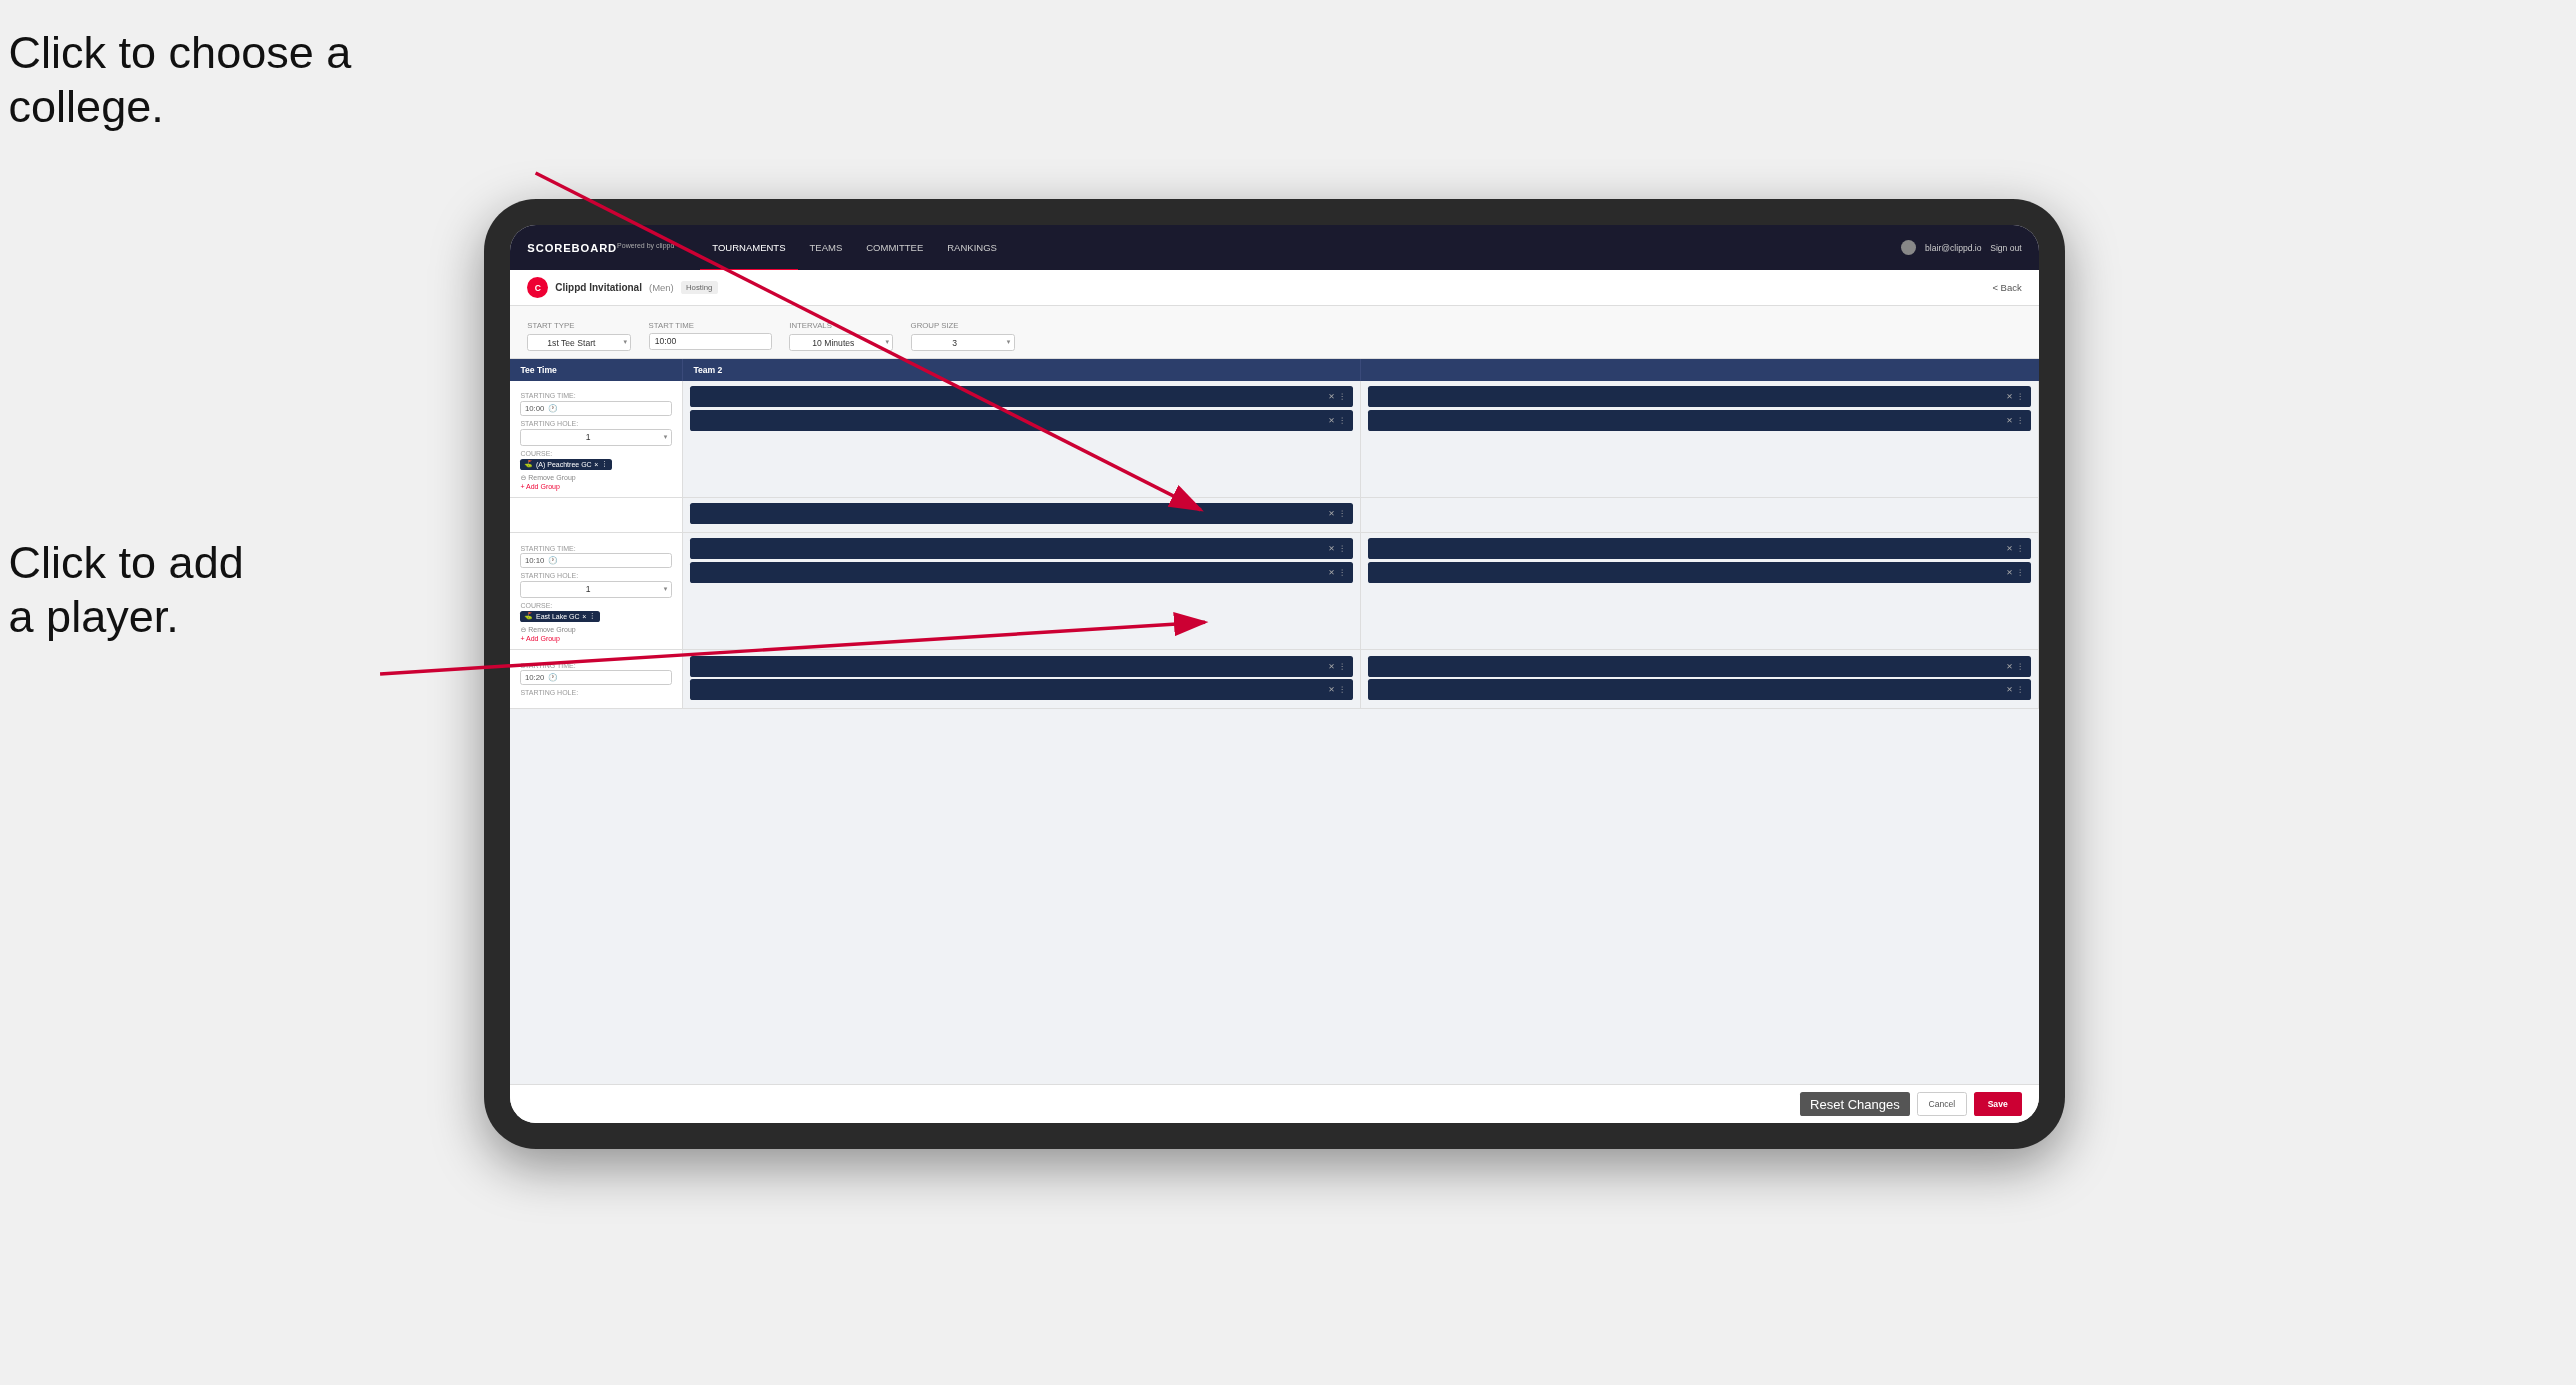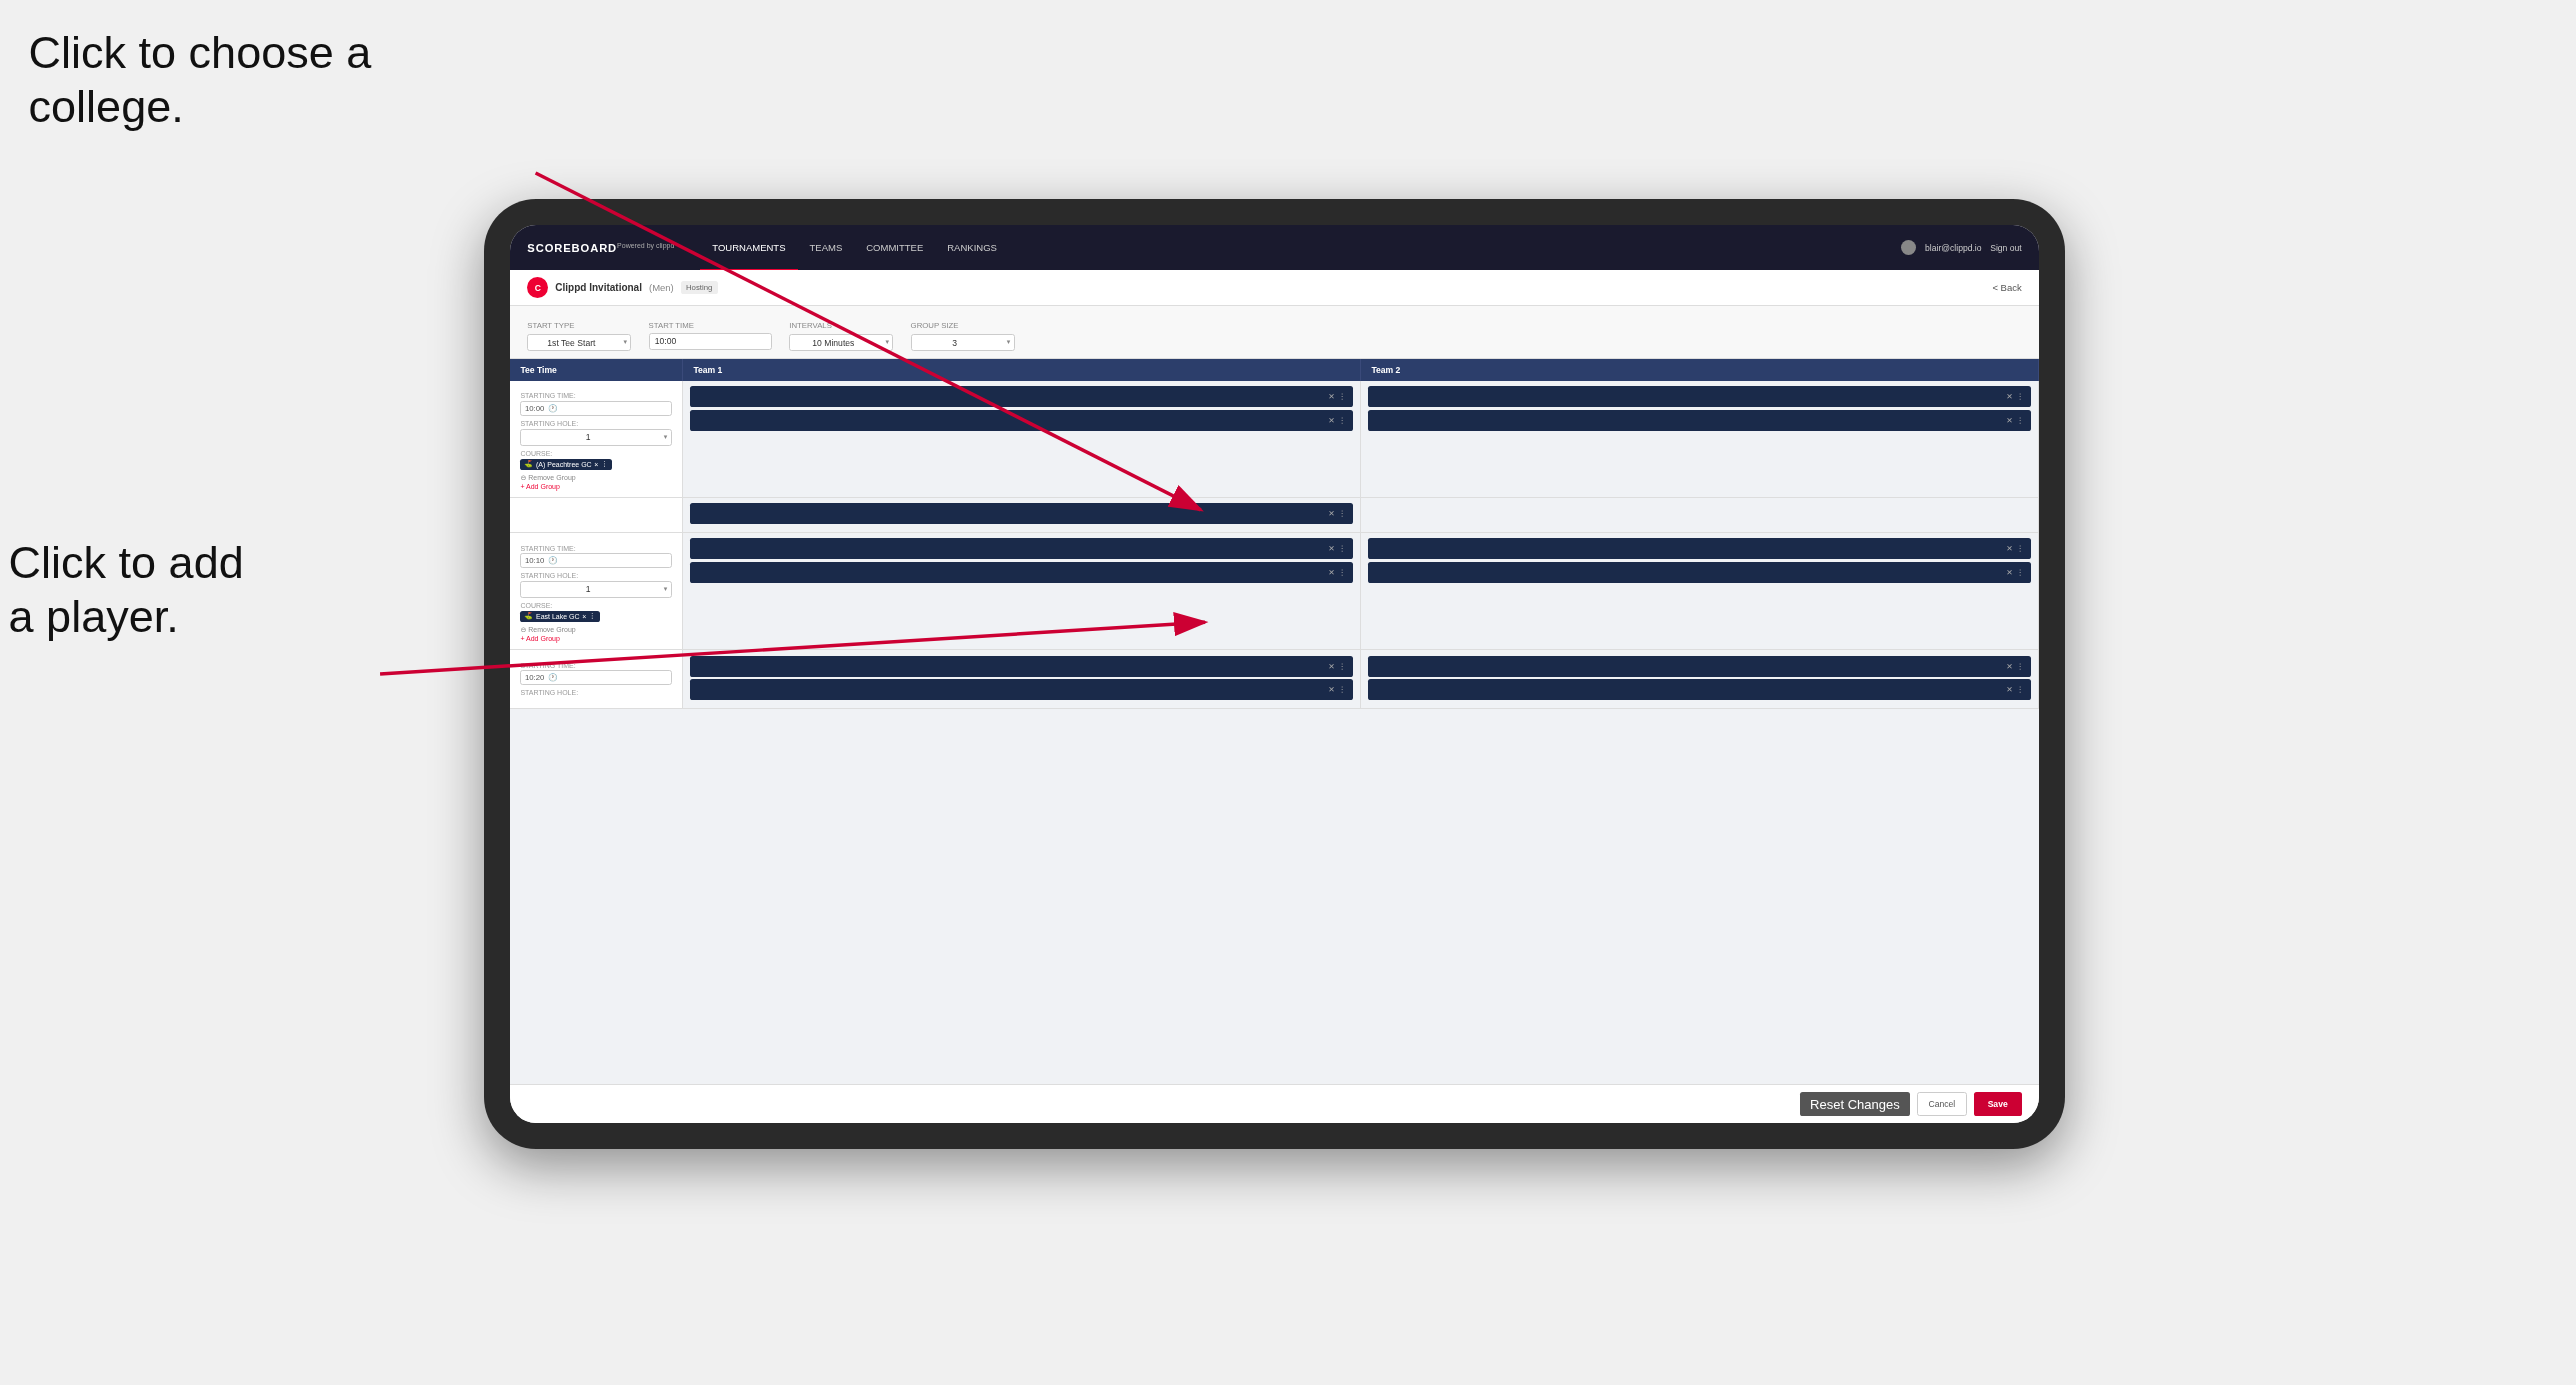--- a/index.html
+++ b/index.html
@@ -13,21 +13,21 @@
     }
 
     
     .annotation {
       position: absolute;
       font-size: 45px;
       font-weight: 400;
       color: #111;
       line-height: 1.2;
     }
-    .annotation-1 { top: 26px; left: 8.6px; margin-left: 20px; }
+    .annotation-1 { top: 26px; left: 8.6px; }
     .annotation-2 { top: 536px; left: 8.6px; }
 
     
     .arrows-overlay {
       position: absolute;
       top: 0; left: 0;
       width: 2576px;
       height: 1386px;
       pointer-events: none;
     }
@@ -417,21 +417,20 @@
             <option>3</option>
             <option>2</option>
             <option>4</option>
           </select>
         </div>
       </div>
     </div>
 
     <div class="table-header">
       <div class="th-cell">Tee Time</div>
-      <div class="th-cell">Team 1</div>
       <div class="th-cell">Team 2</div>
     </div>
 
     <div class="table-content">
 
       <div class="group-row">
         <div class="group-left">
           <div class="field-label">STARTING TIME:</div>
           <div class="field-input">
             <span>10:00</span>

